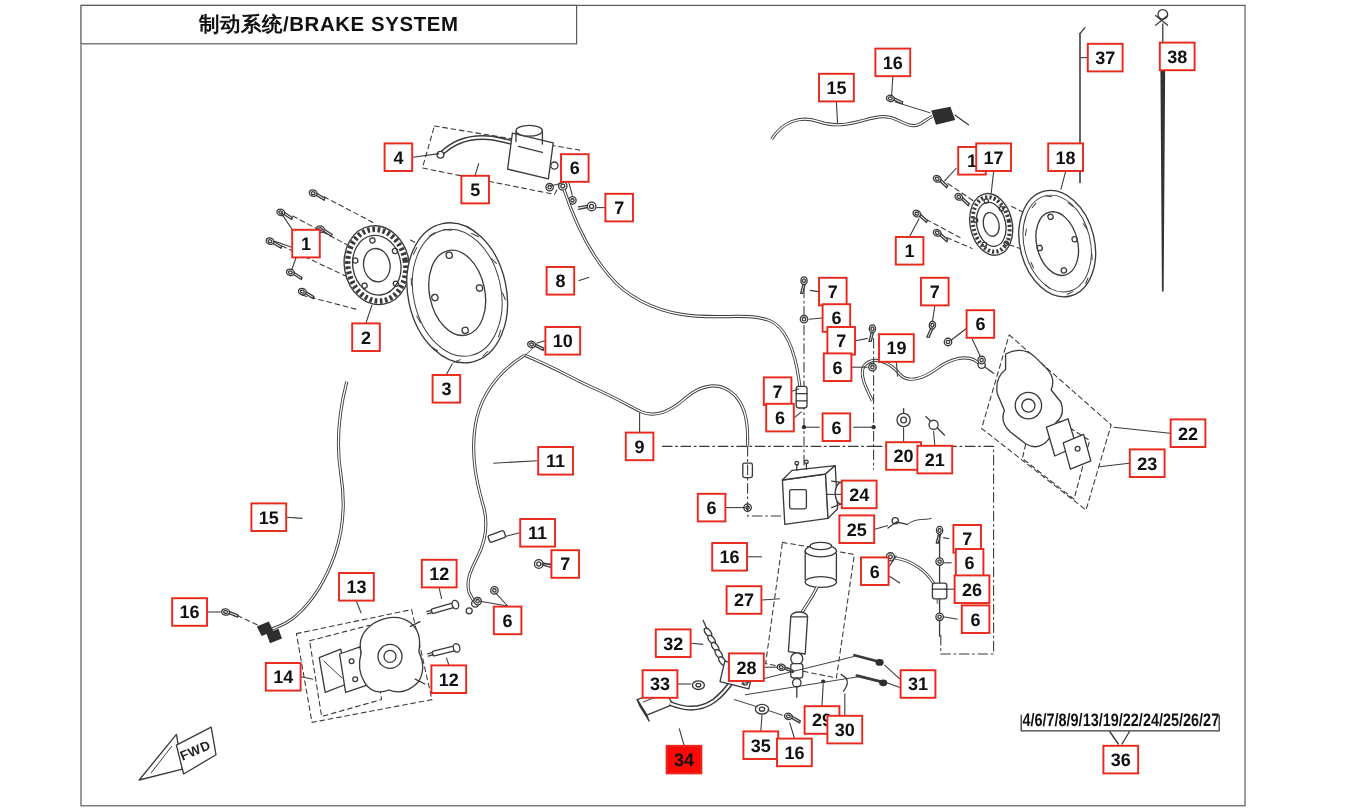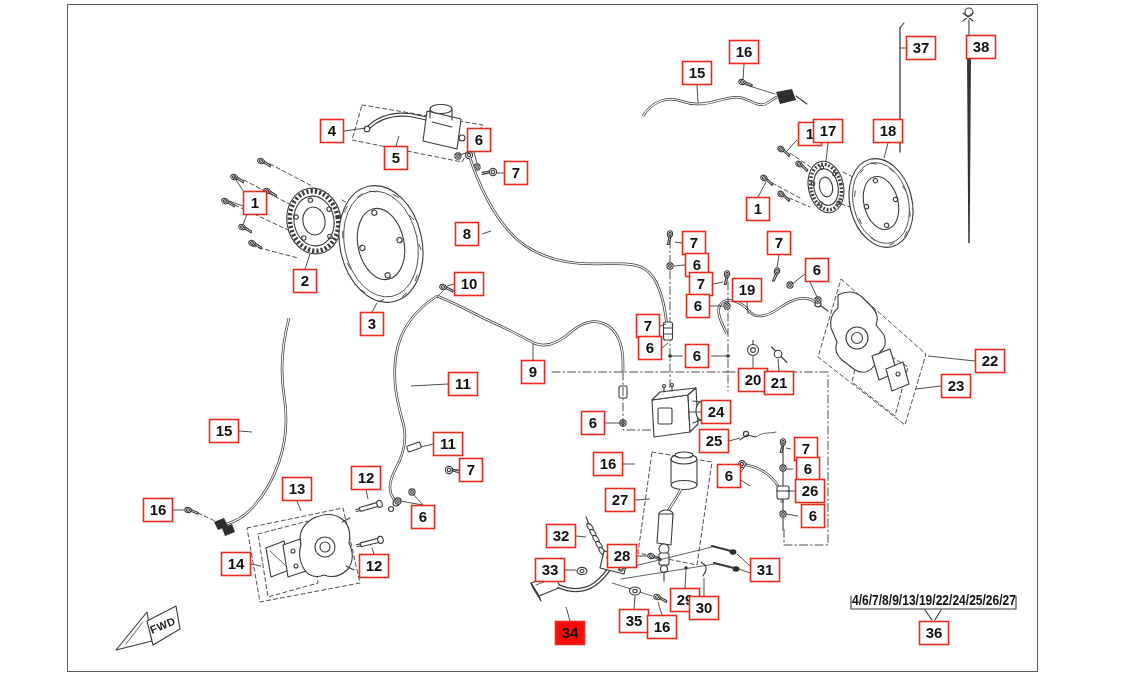--- a/index.html
+++ b/index.html
@@ -27,20 +27,21 @@
   .callout-num{font-family:"Liberation Sans",sans-serif;font-size:15px;font-weight:bold;
     fill:var(--callout-text,#111);text-anchor:middle;}
   .legend-text{font-family:"Liberation Sans",sans-serif;font-size:15px;font-weight:bold;fill:#111;text-anchor:middle;}
   .fwd-text{font-family:"Liberation Sans",sans-serif;font-size:11px;font-weight:bold;fill:#222;letter-spacing:.5px;}
 </style>
 </head>
 <body>
 
 <div id="stage">
   <div id="page-frame"></div>
+  <div id="title-box">制动系统/BRAKE SYSTEM</div>
 
   <svg width="1124" height="677" viewBox="0 0 1124 677">
     <defs>
       <g id="boltg">
         <ellipse cx="0" cy="0" rx="3.3" ry="2.6" class="ln fillw"></ellipse>
         <ellipse cx="0" cy="0" rx="1.6" ry="1.2" class="ln"></ellipse>
         <path d="M3,-0.9 L10.5,1 M3,0.9 L10.5,2.8 M10.5,1 L10.5,2.8" class="ln"></path>
       </g>
       <g id="nutg">
         <circle r="3.1" class="ln fillw"></circle>

